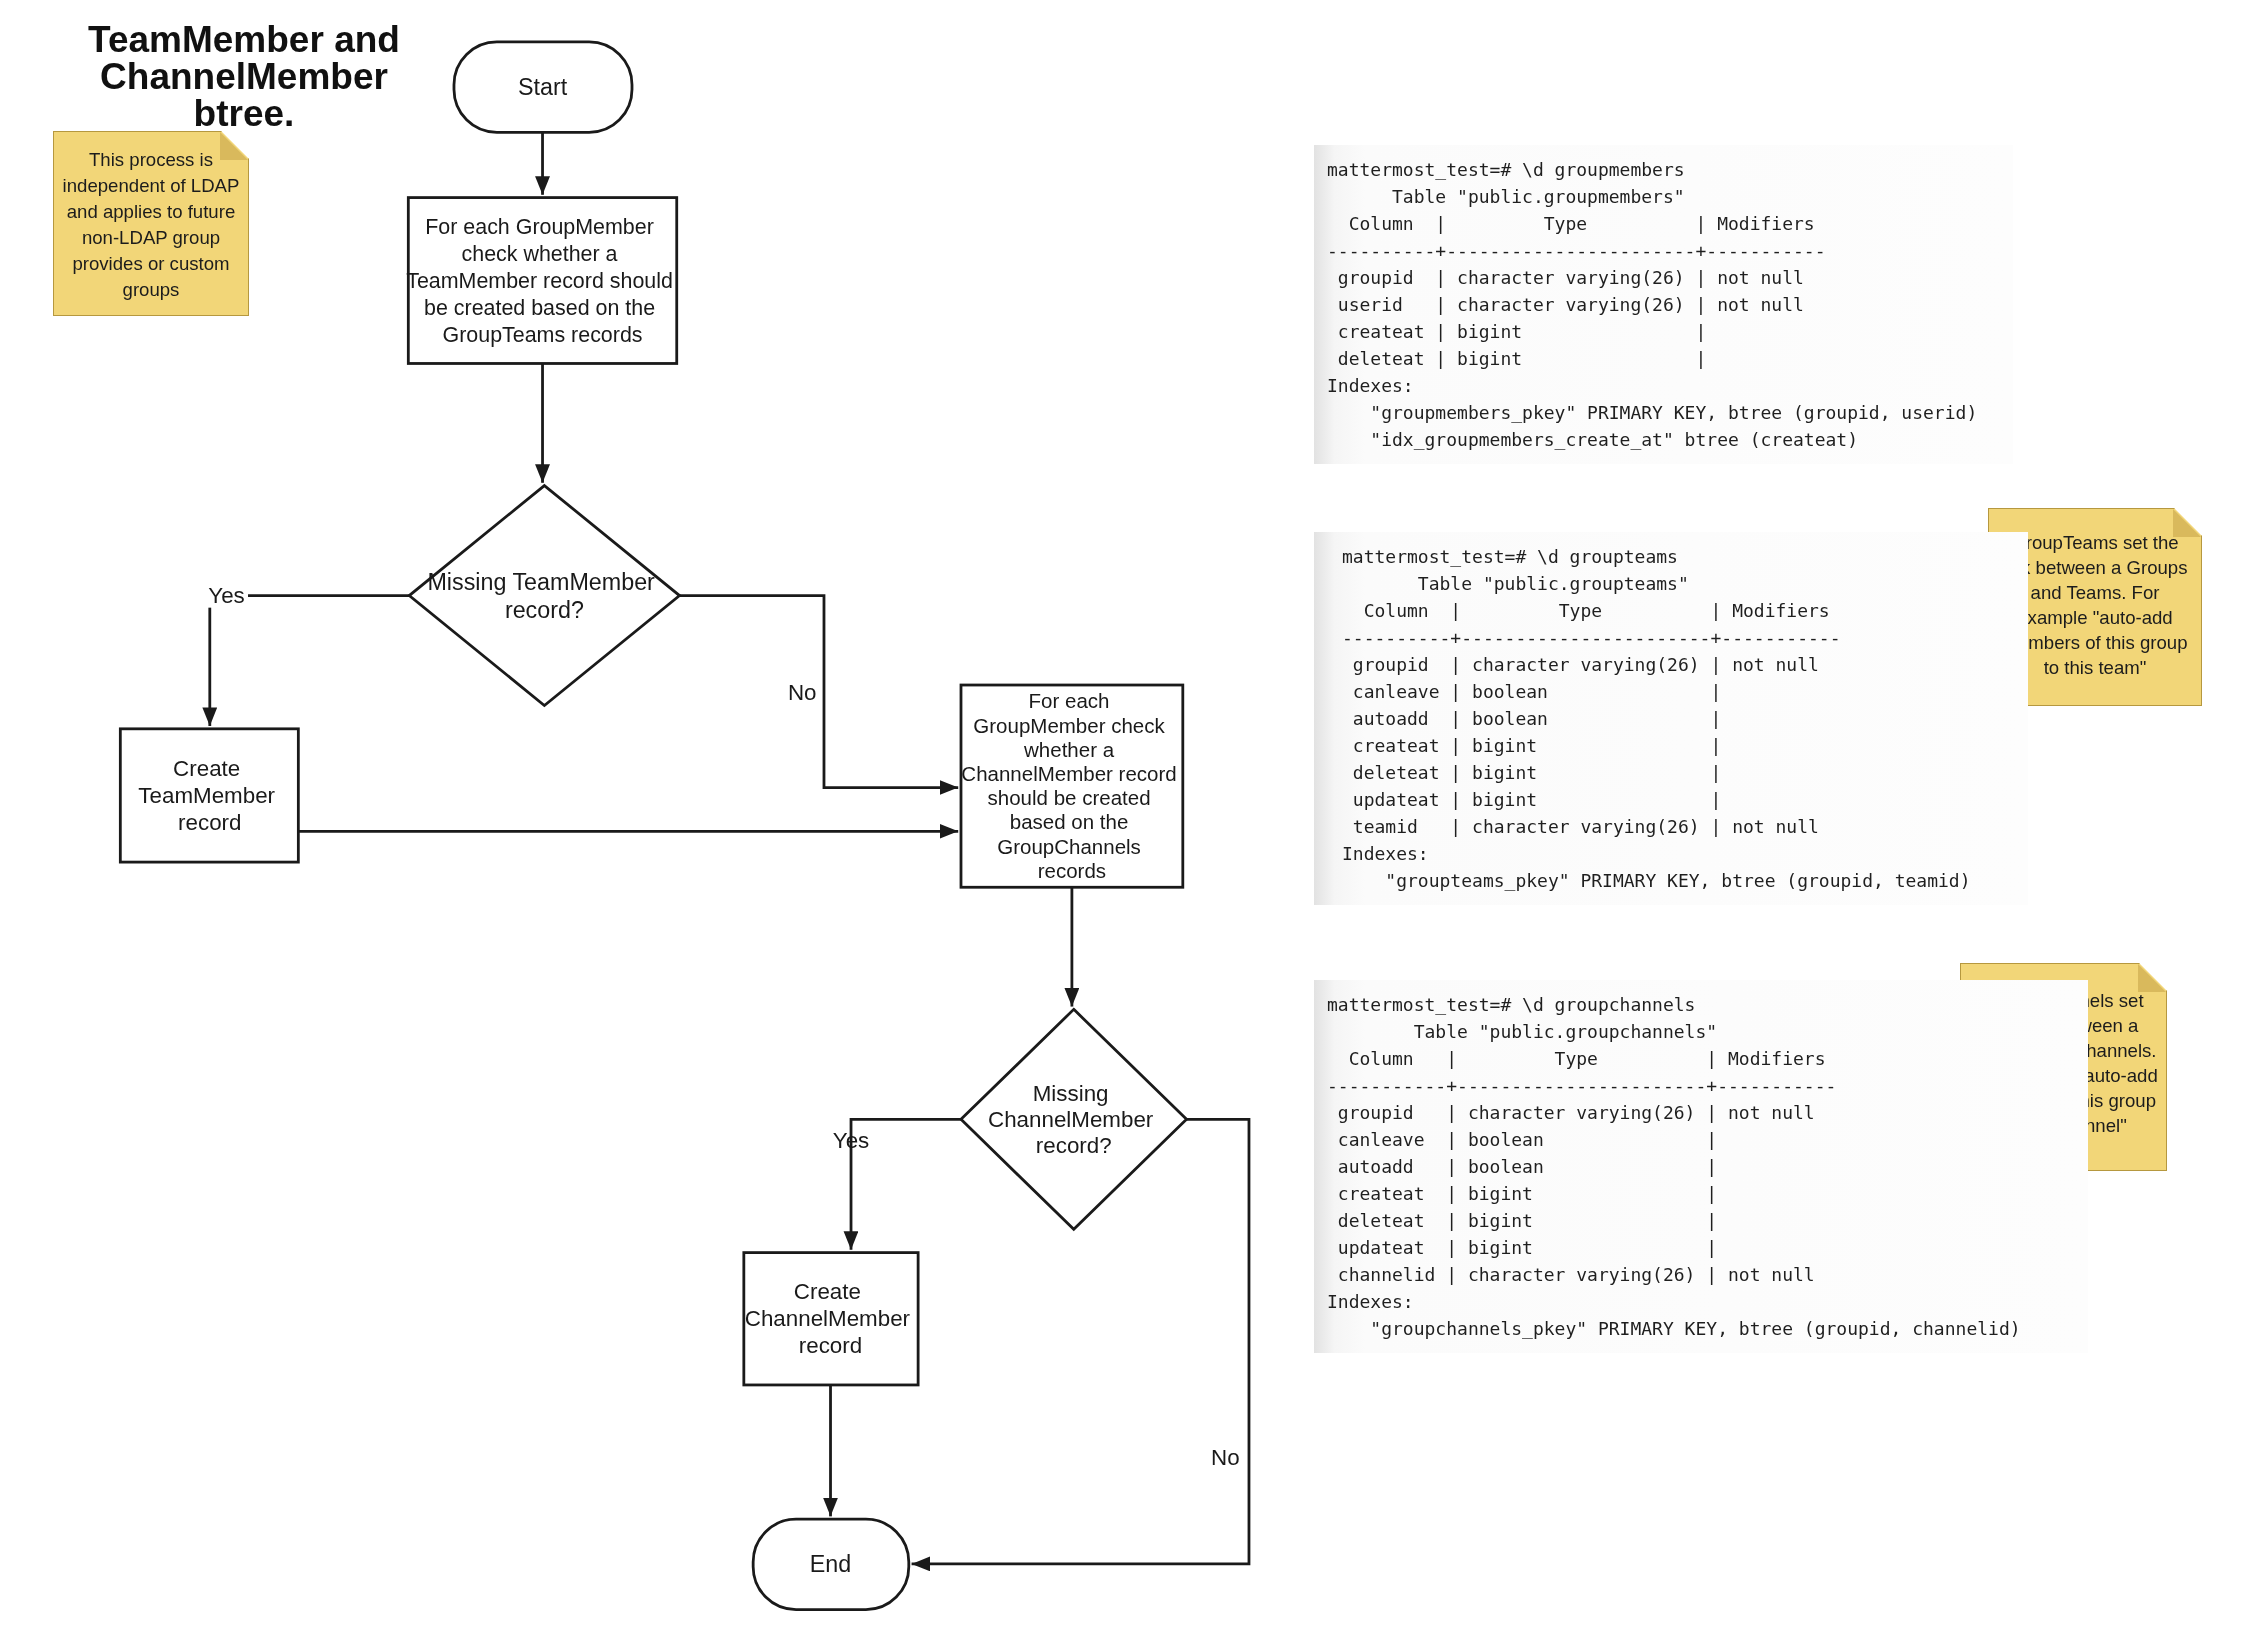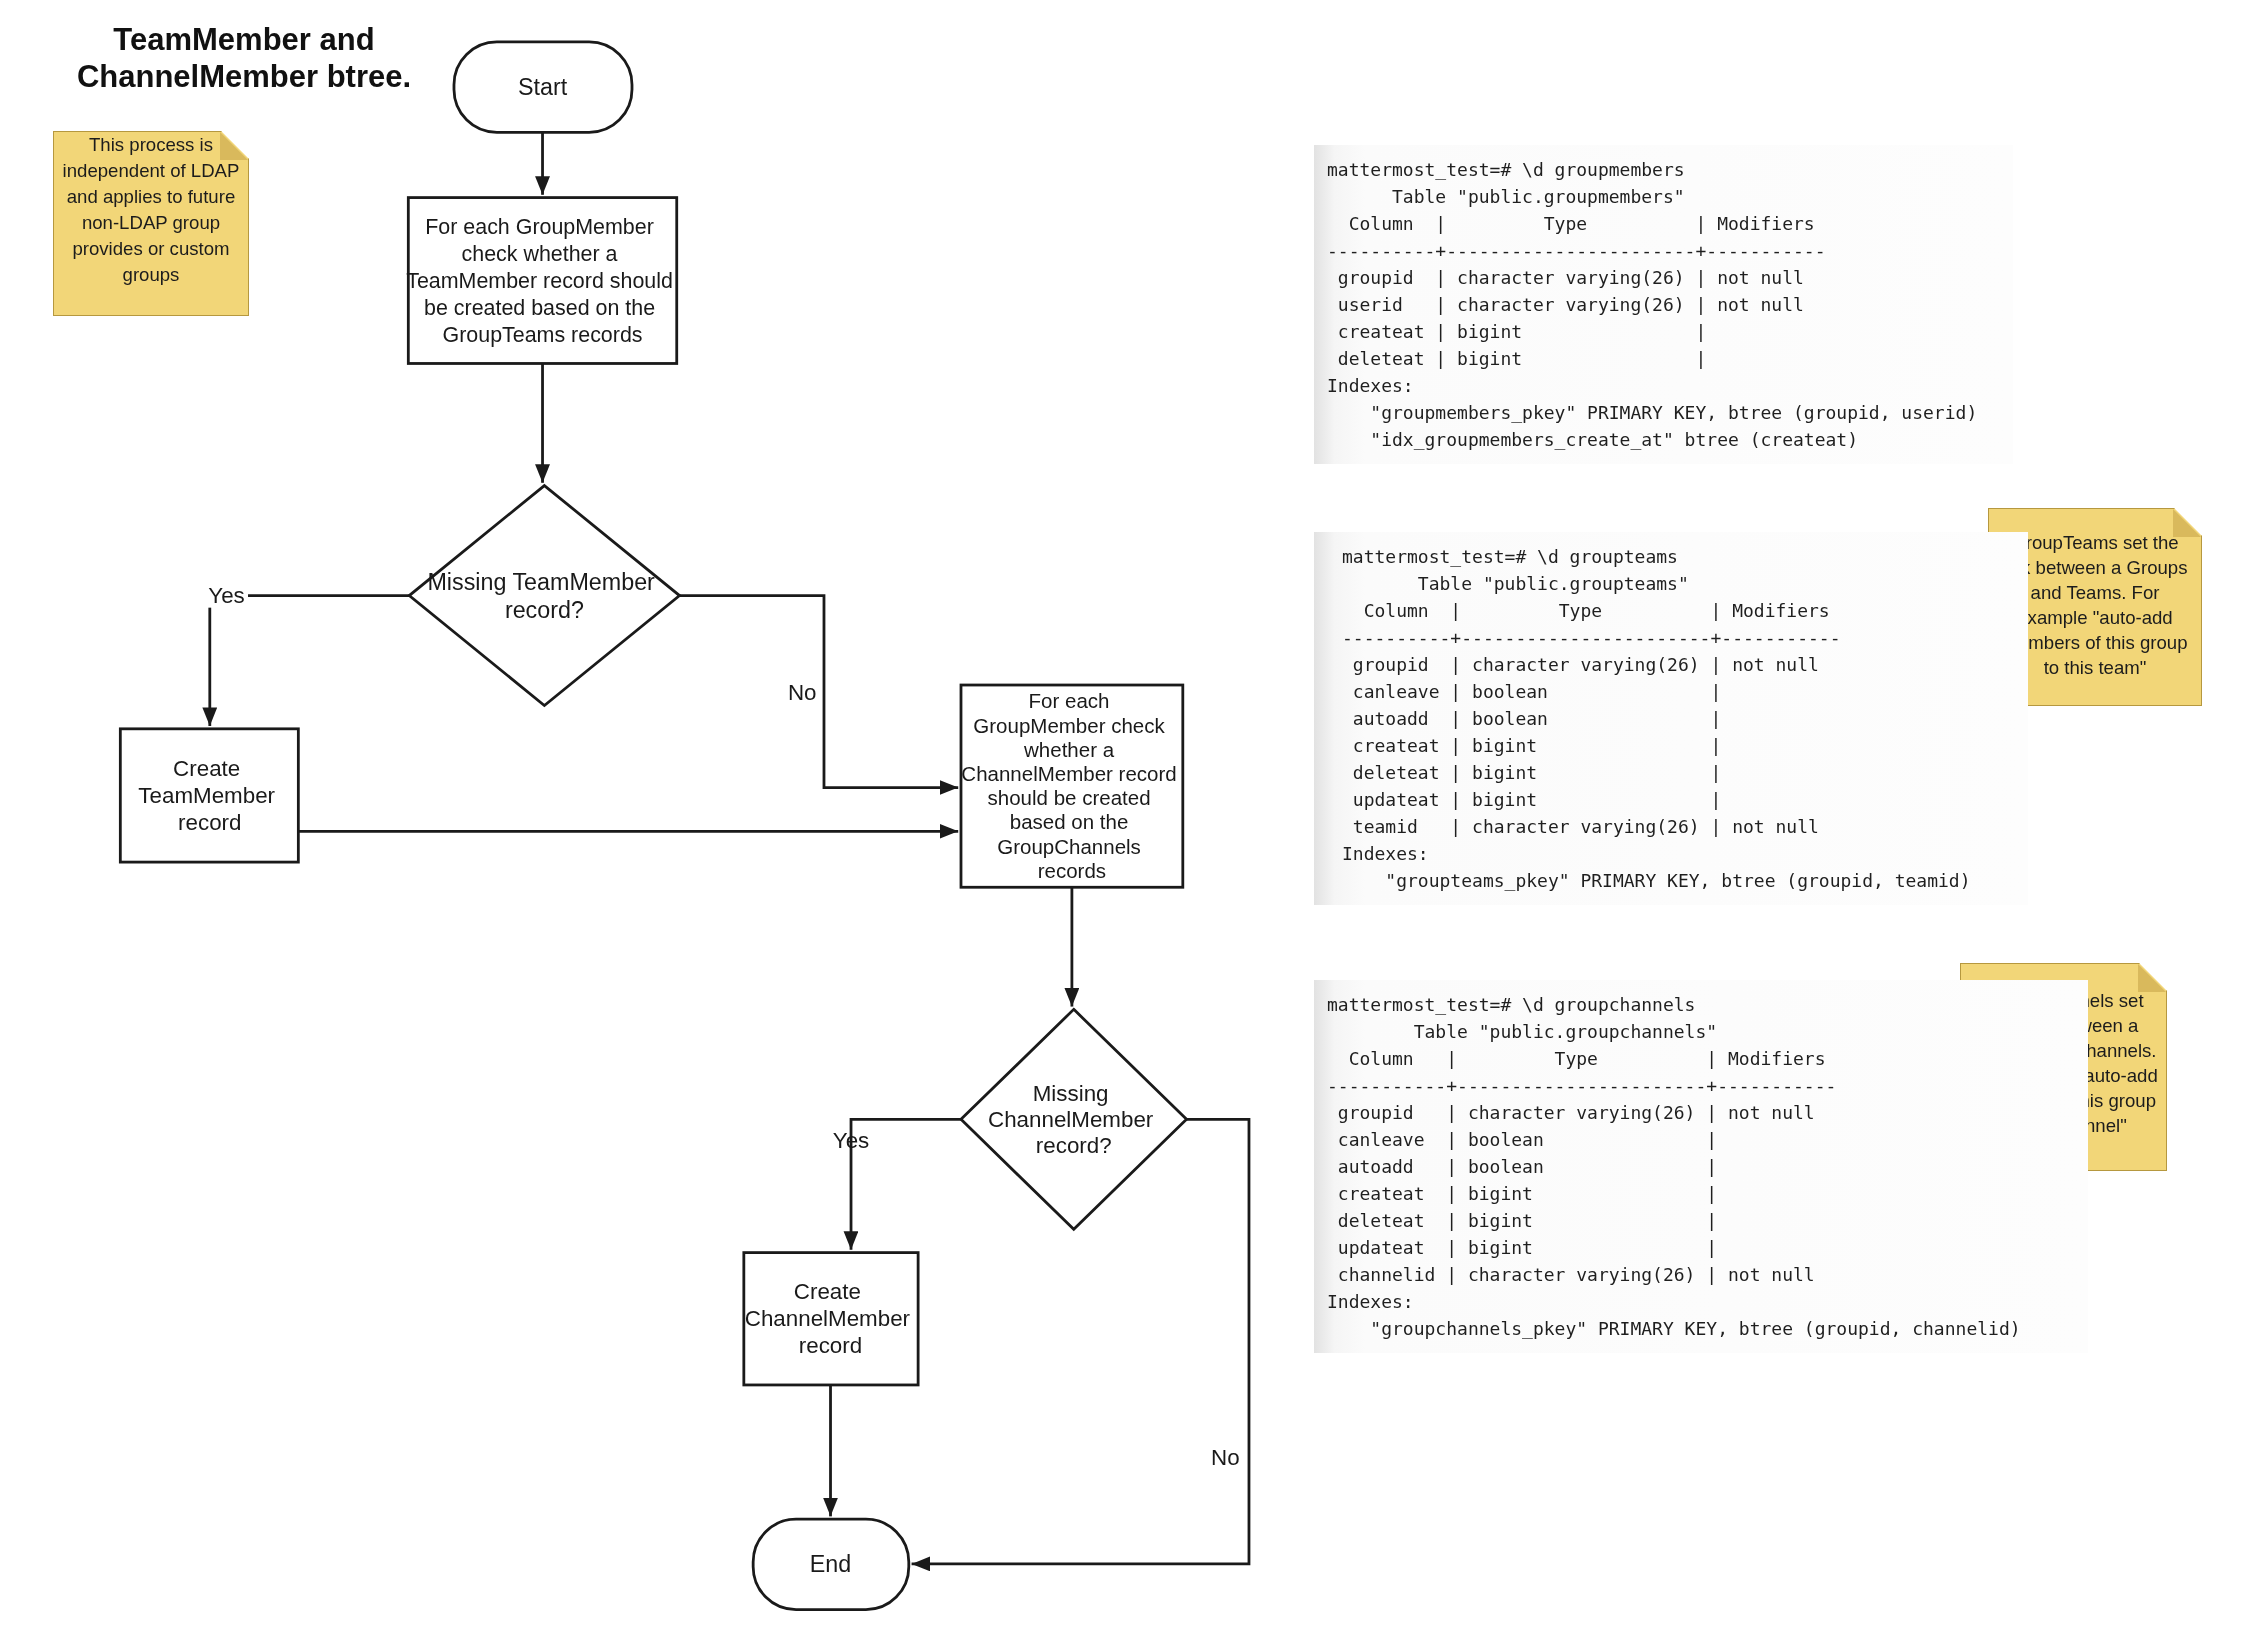--- a/index.html
+++ b/index.html
@@ -1,29 +1,29 @@
 <!DOCTYPE html>
 <html style="font-size:15px"><head>
 <meta charset="utf-8">
 <style>
   html,body{margin:0;padding:0;background:#ffffff;}
   #canvas{position:relative;width:2262px;height:1631px;background:#ffffff;overflow:hidden;
           font-family:"Liberation Sans",sans-serif;color:#1a1a1a;}
   
   .diagram-title{position:absolute;left:65px;top:20.5px;width:358px;text-align:center;
-                 font-weight:bold;font-size:31px;line-height:37px;color:#111;}
+                 font-weight:bold;font-size:37px;line-height:37px;color:#111;}
   
   .sticky{position:absolute;background:#f2d678;border:1.9px solid #b6983f;
           clip-path:polygon(0 0, calc(100% - 28px) 0, 100% 28px, 100% 100%, 0 100%);
           text-align:center;font-size:18.6px;line-height:25px;color:#1c1c1c;box-sizing:border-box;}
   .sticky .fold{position:absolute;top:0;right:0;width:28px;height:28px;background:#d9b95c;
                 clip-path:polygon(0 0, 100% 100%, 0 100%);}
   .sticky .txt{position:relative;padding:0 7.5px;}
   #note-ldap{left:53px;top:131px;width:196px;height:185px;line-height:26px;}
-  #note-ldap .txt{}
+  #note-ldap .txt{padding-top:15px;}
   #note-groupteams{left:1988px;top:508px;width:214px;height:198px;}
   #note-groupteams .txt{padding-top:20.5px;}
   #note-groupchannels{left:1960px;top:963px;width:207px;height:208px;}
   #note-groupchannels .txt{padding-top:24px;}
   
   .codeblock{position:absolute;left:1314px;margin:0;
              font-family:"DejaVu Sans Mono","Liberation Mono",monospace;
              font-size:18px;line-height:27px;color:#1f1f1f;white-space:pre;
              padding:11.2px 15px 11.2px 13px;
              background:linear-gradient(to right,#e2e2e2 0px,#f5f5f5 20.5px,#fbfbfb 51px,#fdfdfd 100%);}

